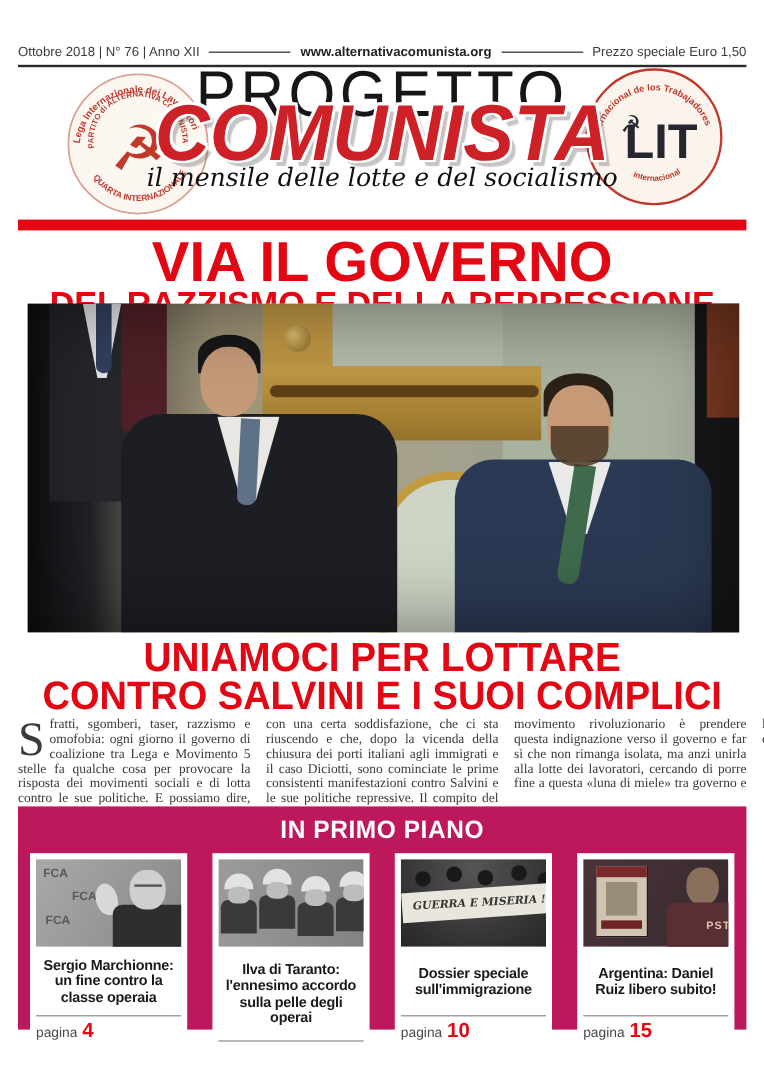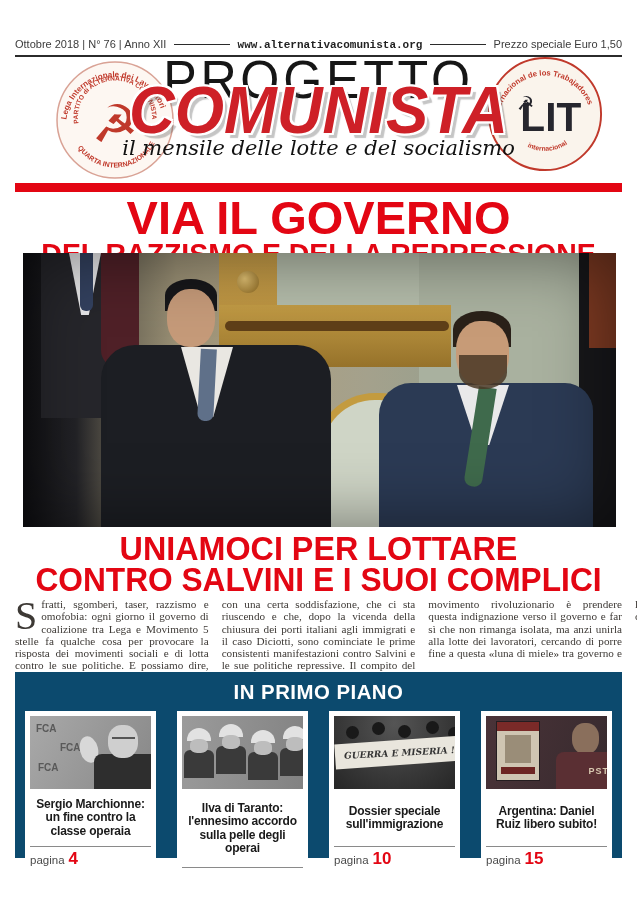--- a/index.html
+++ b/index.html
@@ -4,21 +4,21 @@
 <style>
   html,body{margin:0;padding:0;background:#ffffff;}
   .page{position:relative;width:637px;height:900px;background:#fff;overflow:hidden;
         font-family:"Liberation Sans",sans-serif;color:#222;padding-left:44px;}
   .content{position:absolute;left:15px;width:607px;}
 
   
   .topbar{top:38px;display:flex;align-items:baseline;gap:8px;
           border-bottom:2px solid #2b2b2b;padding-bottom:4px;}
   .topbar .t{font-size:11px;color:#3b3b3b;white-space:nowrap;}
-  .topbar .site{font-weight:bold;color:#222;font-family:Liberation Mono, monospace;}
+  .topbar .site{font-weight:bold;color:#222;}
   .topbar .fill{flex:1;border-bottom:1.5px solid #2b2b2b;transform:translateY(-3px);}
 
   
   .masthead{top:56px;height:128px;text-align:center;}
   .logo{position:absolute;z-index:1;}
   .logo-left{left:40px;top:4px;width:120px;height:120px;}
   .logo-right{left:472px;top:0px;width:116px;height:116px;}
   .m-title1{position:relative;z-index:2;font-size:54px;line-height:46px;letter-spacing:4px;
             color:#161616;font-weight:400;transform:scaleX(.93);margin-top:0;}
   .m-title2{position:relative;z-index:3;font-size:66px;line-height:56px;font-weight:bold;font-style:italic;
@@ -80,21 +80,21 @@
   .sh2{font-size:33px;line-height:31px;font-weight:bold;transform:scaleX(.96);}
 
   
   .article{top:598px;height:74px;column-count:3;column-gap:13px;
            font-family:"Liberation Serif",serif;font-size:11.2px;line-height:12.3px;
            text-align:justify;color:#3d3935;}
   .dropcap{float:left;font-size:40px;line-height:33px;padding:1px 4px 0 0;color:#3d3935;
            font-family:"Liberation Serif",serif;}
 
   
-  .banner{top:672px;height:186px;background:#0c4a6e;box-sizing:border-box;padding:5px 10px 0 10px;}
+  .banner{top:672px;height:186px;background:#be185d;box-sizing:border-box;padding:5px 10px 0 10px;}
   .banner-title{text-align:center;color:#fff;font-weight:bold;font-size:21px;letter-spacing:.5px;
                 transform:scaleX(.97);margin:3px 0 7px 0;}
   .cards{display:flex;gap:21px;}
   .card{flex:1;background:#fff;box-sizing:border-box;padding:5px 5px 4px 5px;display:flex;
         flex-direction:column;}
   .cphoto{position:relative;height:73px;overflow:hidden;}
   .caption{flex:1;display:flex;align-items:center;justify-content:center;text-align:center;
            font-weight:bold;font-size:12px;line-height:13.5px;color:#1a1a1a;letter-spacing:-.2px;
            padding:4px 1px 3px 1px;min-height:50px;}
   .cdivider{border-top:1px solid #8a8a8a;margin:0 0 1px 0;}

